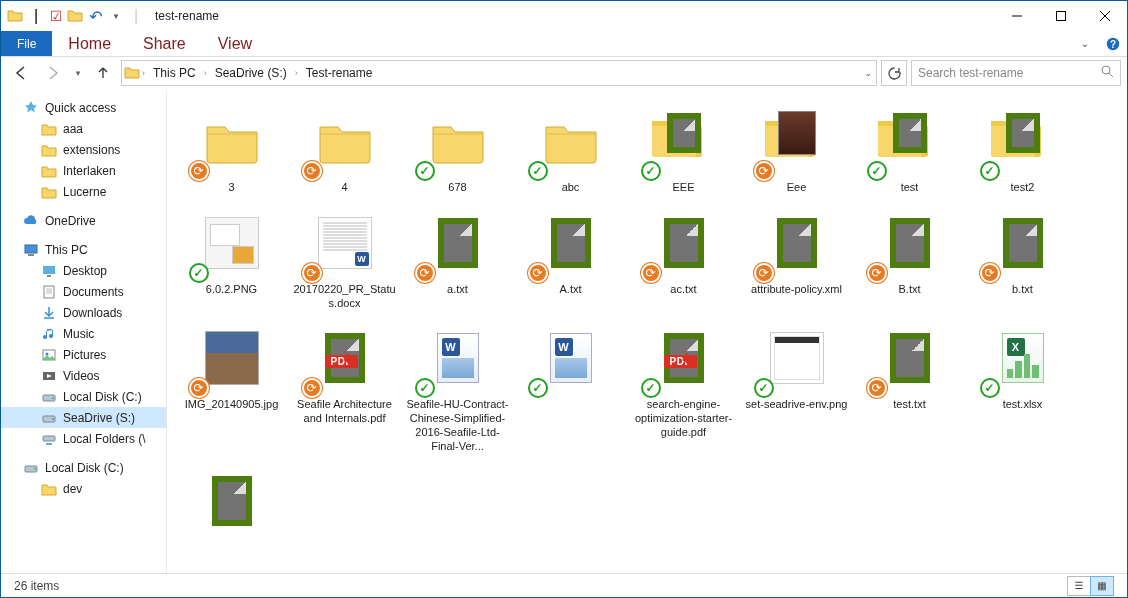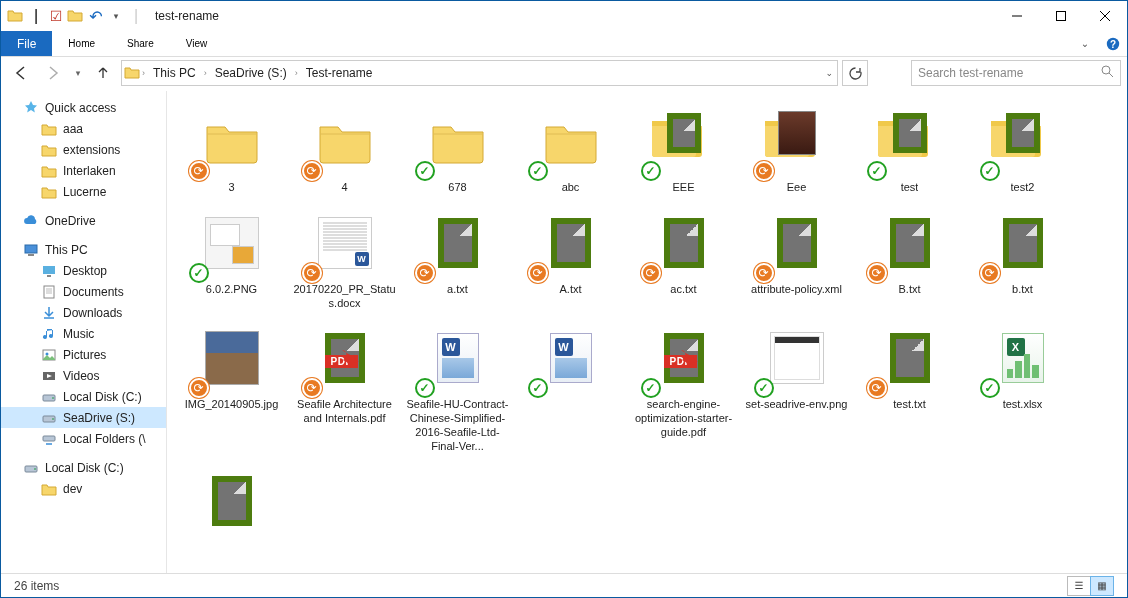--- a/index.html
+++ b/index.html
@@ -8,33 +8,33 @@
 .titlebar { height: 30px; background: #fff; display: flex; align-items: center; }
 .titlebar .qat { display: flex; align-items: center; gap: 2px; padding-left: 6px; }
 .titlebar .qat span, .titlebar .qat svg { width: 18px; height: 18px; display: inline-flex; align-items: center; justify-content: center; }
 .titlebar .title { margin-left: 10px; font-size: 12px; color: #222; }
 .titlebar .spacer { flex: 1; }
 .titlebar .winbtns { display: flex; }
 .titlebar .winbtns div { width: 44px; height: 30px; display: flex; align-items: center; justify-content: center; }
 
 .ribbon { height: 26px; background: #fff; border-bottom: 1px solid #ddd; display: flex; align-items: stretch; }
 .ribbon .file { background: #1a6ac0; color: #fff; font-size: 12px; padding: 0 16px; display: flex; align-items: center; }
-.ribbon .tab { font-size: 10px; padding: 0 16px; display: flex; align-items: center; color: #000000; }
+.ribbon .tab { font-size: 16px; padding: 0 16px; display: flex; align-items: center; color: #7f1d1d; }
 .ribbon .rspacer { flex: 1; }
 .ribbon .rbtn { width: 28px; display: flex; align-items: center; justify-content: center; }
 
 .navbar { height: 34px; background: #fff; display: flex; align-items: center; padding: 2px 6px 4px 6px; gap: 4px; }
 .navbtn { width: 28px; height: 28px; display: flex; align-items: center; justify-content: center; color: #666; border-radius: 2px; }
 .address { flex: 1; height: 26px; border: 1px solid #ccc; display: flex; align-items: center; padding: 0 2px; font-size: 12px; gap: 2px; background: #fff; }
 .address .crumb { padding: 0 6px; height: 100%; display: flex; align-items: center; color: #222; }
 .address .sep { color: #888; font-size: 9px; }
 .address .addr-spacer { flex: 1; }
 .address .addr-end { display:flex; align-items:center; gap:2px; padding-right:2px; color:#555;}
 .refresh { width: 26px; height: 26px; border: 1px solid #ccc; display: flex; align-items: center; justify-content: center; color: #444;}
-.searchbox { width: 210px; height: 26px; border: 1px solid #ccc; display: flex; align-items: center; padding: 0 6px; font-size: 12px; color: #888; justify-content: space-between; margin-left: 39px; }
+.searchbox { width: 210px; height: 26px; border: 1px solid #ccc; display: flex; align-items: center; padding: 0 6px; font-size: 12px; color: #888; justify-content: space-between; }
 
 .body { flex: 1; display: flex; min-height: 0; }
 .sidebar { width: 166px; border-right: 1px solid #e6e6e6; overflow-y: auto; padding: 6px 0; font-size: 12px; }
 .side-item { height: 21px; display: flex; align-items: center; padding-left: 22px; gap: 6px; color: #222; white-space: nowrap; }
 .side-item.lv2 { padding-left: 40px; }
 .side-item.sel { background: #cde8ff; }
 .side-sep { height: 8px; }
 .side-ico { width: 16px; height: 16px; display:inline-flex; align-items:center; justify-content:center; }
 
 .content { flex: 1; overflow: auto; padding: 10px 8px 0 8px; }

